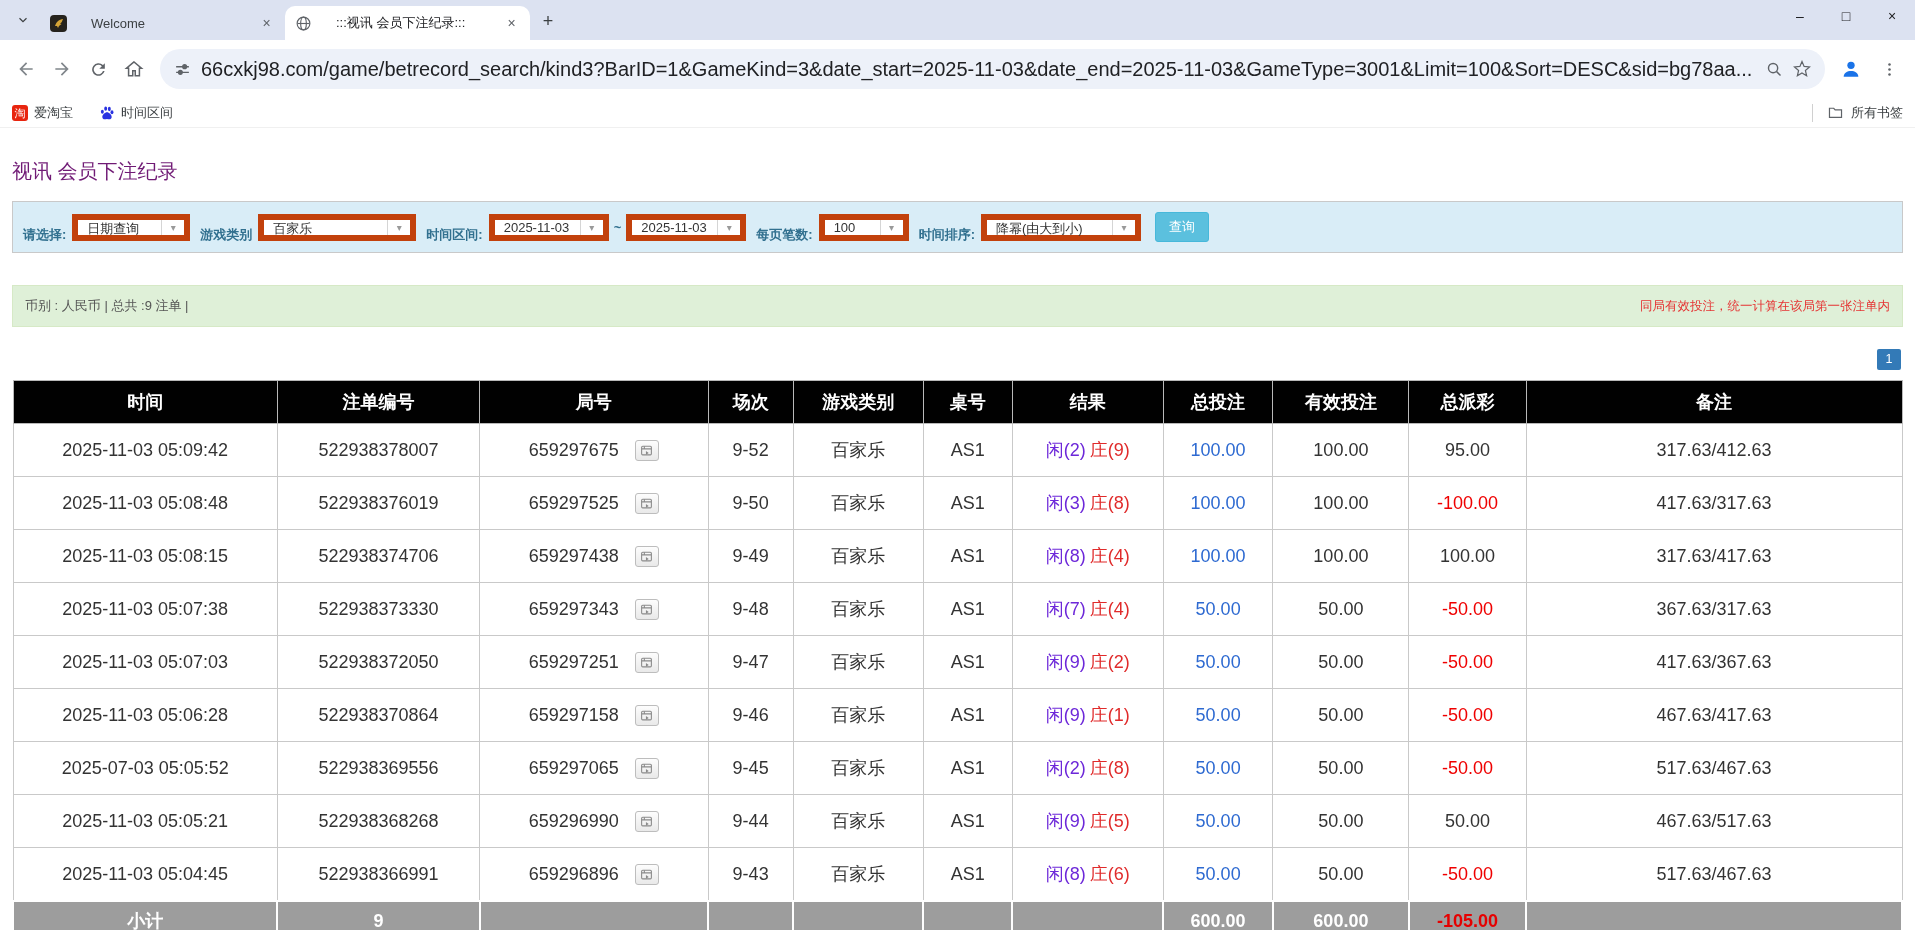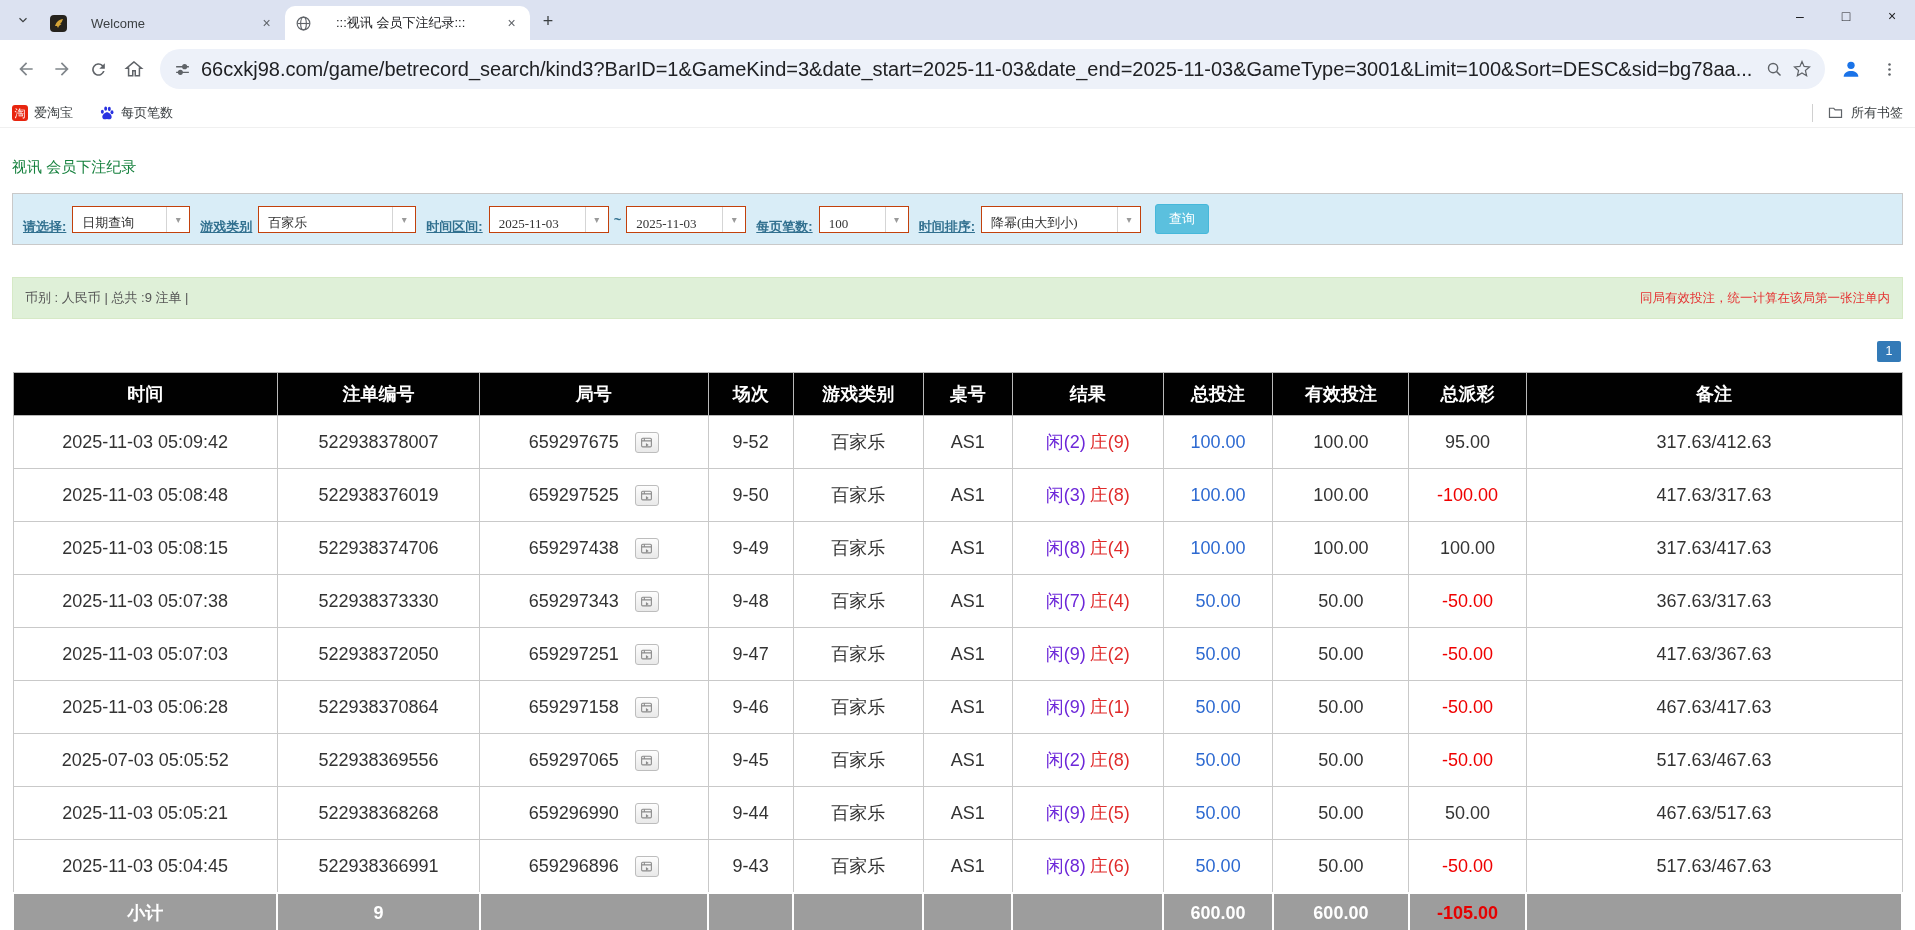--- a/index.html
+++ b/index.html
@@ -35,26 +35,26 @@
     padding:0 12px; font-size:13px; color:#3c4043; }
   .bm { display:flex; align-items:center; gap:6px; margin-right:26px; cursor:pointer; }
   .bm-ico-taobao { width:16px; height:16px; background:#e8250f; border-radius:3px; color:#fff;
     font-size:11px; line-height:16px; text-align:center; }
   .bm-spacer { flex:1; }
   .bm-sep { width:1px; height:18px; background:#d0d0d0; margin-right:14px; }
   .bm-right { display:flex; align-items:center; gap:7px; cursor:pointer; }
 
   
   .page { padding:0 12px; }
-  .page-title { font-size:15px; font-weight:400; color:#15803d; margin:30px 0 16px 0; }
+  .page-title { font-size:20px; font-weight:400; color:#701a75; margin:30px 0 16px 0; }
 
   .filterbar { background:#d9edf7; border:1px solid #c9c9c9; padding:8px 10px; display:flex;
     align-items:center; font-size:13px; }
-  .f-label { color:#31708f; font-weight:bold; margin:16px 6px 0 10px; white-space:nowrap;text-decoration:underline; }
-  .select { background:#fff; border:1px solid #c2410c; height:27px; display:inline-flex; align-items:flex-end; cursor:pointer;font-family:Liberation Serif, serif; }
+  .f-label { color:#31708f; font-weight:bold; margin:16px 6px 0 10px; white-space:nowrap; }
+  .select { background:#fff; border:6px solid #c2410c; height:27px; display:inline-flex; align-items:flex-start; cursor:pointer; }
   .sel-val { flex:1; padding:0 9px; color:#333; white-space:nowrap; overflow:hidden; }
   .sel-arrow { width:23px; height:100%; border-left:1px solid #d5d5d5; display:flex; align-items:center;
     justify-content:center; color:#9a9a9a; font-size:10px; }
   .tilde { color:#31708f; margin:0 5px; font-weight:bold; }
   .search-btn { background:#5bc0de; border:1px solid #46b8da; border-radius:3px; color:#fff;
     font-size:13px; padding:5px 13px; margin-left:14px; cursor:pointer; }
 
   .greenbar { margin-top:32px; background:#dff0d8; border:1px solid #d6e9c6; padding:11px 12px;
     display:flex; justify-content:space-between; align-items:center; font-size:13px; color:#555; }
   .greenbar .warn { color:#e53333; font-size:12.5px; }
@@ -198,21 +198,21 @@
         <svg class="ic" width="16" height="16" viewBox="0 0 24 24">
             <g fill="#2932e1">
               <ellipse cx="5" cy="10" rx="2.2" ry="3"></ellipse>
               <ellipse cx="10" cy="5.5" rx="2.2" ry="3.2"></ellipse>
               <ellipse cx="15.5" cy="6" rx="2.2" ry="3.2"></ellipse>
               <ellipse cx="19.5" cy="11" rx="2.2" ry="3"></ellipse>
               <path d="M12 11c3 0 7 3.8 7 7 0 2.3-1.6 3.5-3.6 3.5-1.5 0-2.4-.5-3.4-.5s-2 .5-3.4.5C6.6 21.5 5 20.3 5 18c0-3.2 4-7 7-7z"></path>
             </g>
           </svg>
       </span>
-      <span>每页笔数</span>
+      <span>时间区间</span>
     </div>
     <div class="bm-spacer"></div>
     <div class="bm-sep"></div>
     <div class="bm-right">
       <span>
         <svg class="ic" width="17" height="17" viewBox="0 0 24 24">
             <path d="M3.5 6h6l2 2.2h9V19h-17z" fill="none" stroke="#5f6368" stroke-width="1.7"></path>
           </svg>
       </span>
       <span>所有书签</span>

